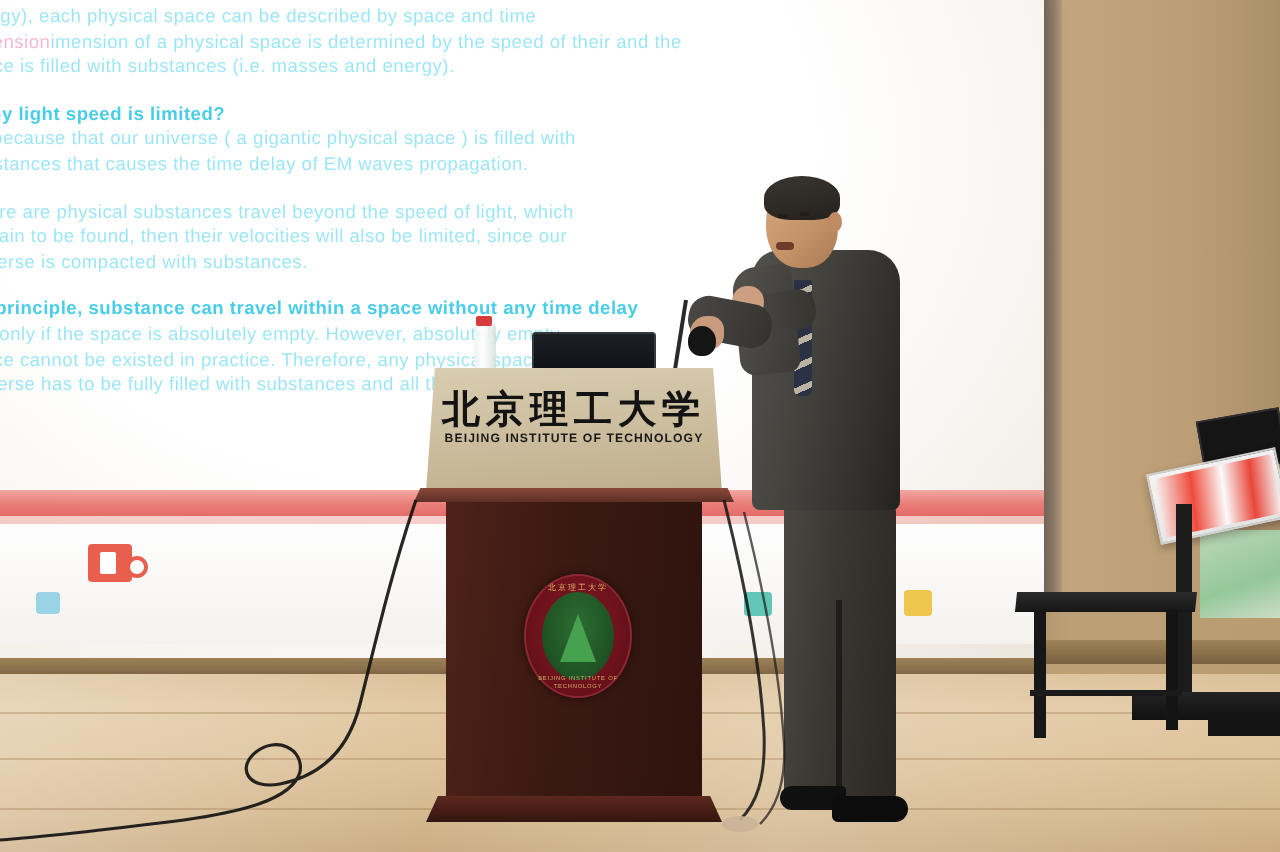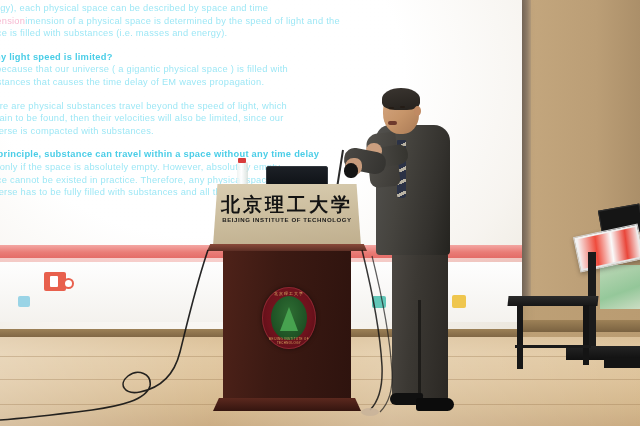--- a/index.html
+++ b/index.html
@@ -318,21 +318,21 @@
 
   <div class="wall"></div>
   <div class="wall-dark-edge"></div>
   <div class="wall-panel-right"></div>
 
   <div class="screen">
     <div class="screen-glow"></div>
 
     <div class="slide-text">
       <span class="ln">nergy), each physical space can be described by space and time</span>
-      <span class="ln"><span class="pink-dim">imension</span><span>imension of a physical space is determined by the speed of light and the</span></span>
+      <span class="ln"><span class="pink-dim">imension</span><span>imension of a physical space is determined by the speed of their and the</span></span>
       <span class="ln">pace is filled with substances (i.e. masses and energy).</span>
       <span class="gap"></span>
       <span class="ln strong">Why light speed is limited?</span>
       <span class="ln">is because that our universe ( a gigantic physical space ) is filled with</span>
       <span class="ln">ubstances that causes the time delay of EM waves propagation.</span>
       <span class="gap"></span>
       <span class="ln">there are physical substances travel beyond the speed of light, which</span>
       <span class="ln">emain to be found, then their velocities will also be limited, since our</span>
       <span class="ln">niverse is compacted with substances.</span>
       <span class="gap"></span>

